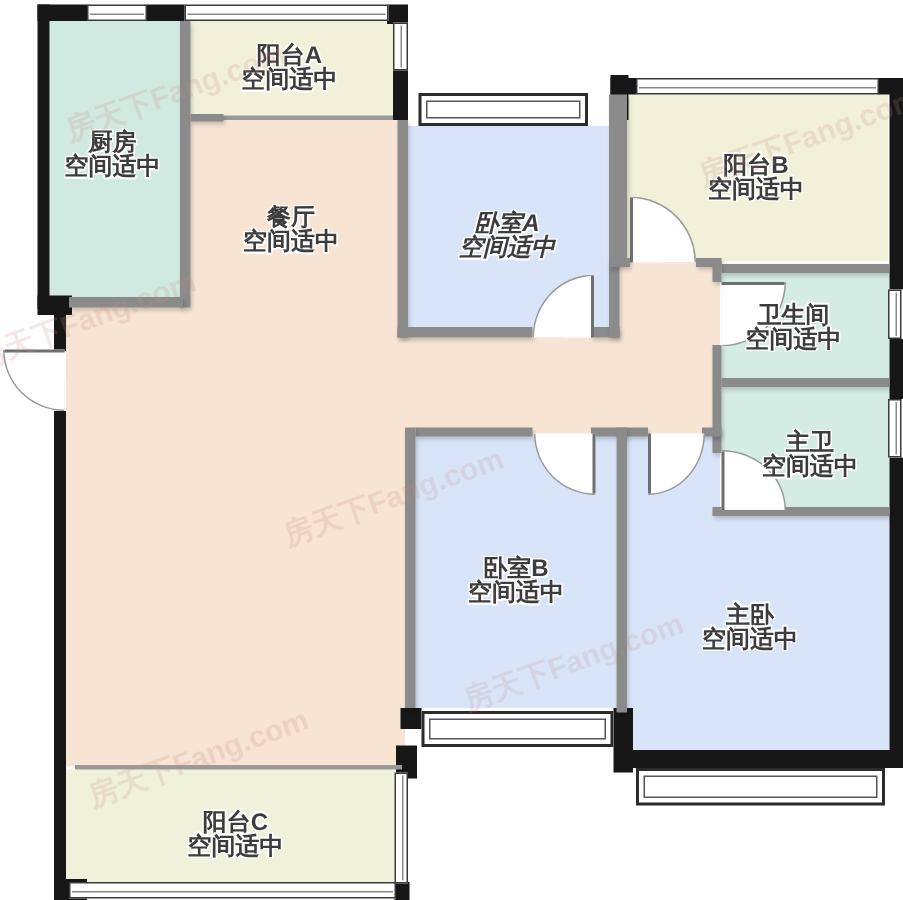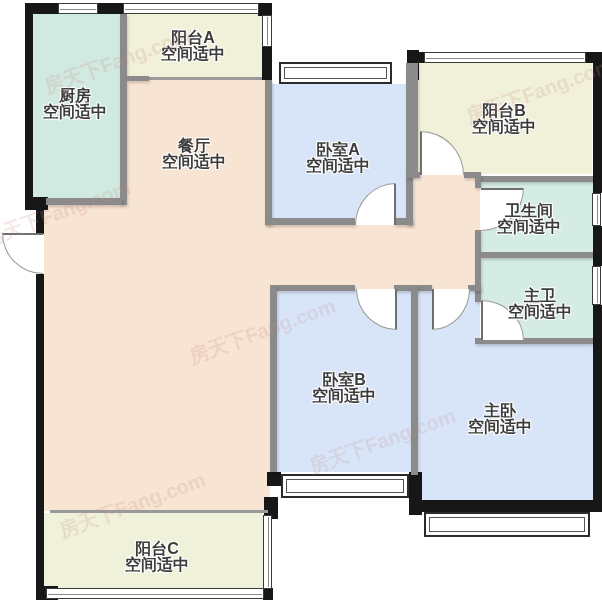--- a/index.html
+++ b/index.html
@@ -148,21 +148,21 @@
     <span>空间适中</span>
   </div>
   <div class="room-label" style="left:193px;top:30px;">
     <span>阳台A</span>
     <span>空间适中</span>
   </div>
   <div class="room-label" style="left:194px;top:138px;">
     <span>餐厅</span>
     <span>空间适中</span>
   </div>
-  <div class="room-label" style="left:338px;top:142px;">
+  <div class="room-label" style="left:338px;top:142px;font-style:italic;">
     <span>卧室A</span>
     <span>空间适中</span>
   </div>
   <div class="room-label" style="left:504px;top:103px;">
     <span>阳台B</span>
     <span>空间适中</span>
   </div>
   <div class="room-label" style="left:529px;top:203px;">
     <span>卫生间</span>
     <span>空间适中</span>

